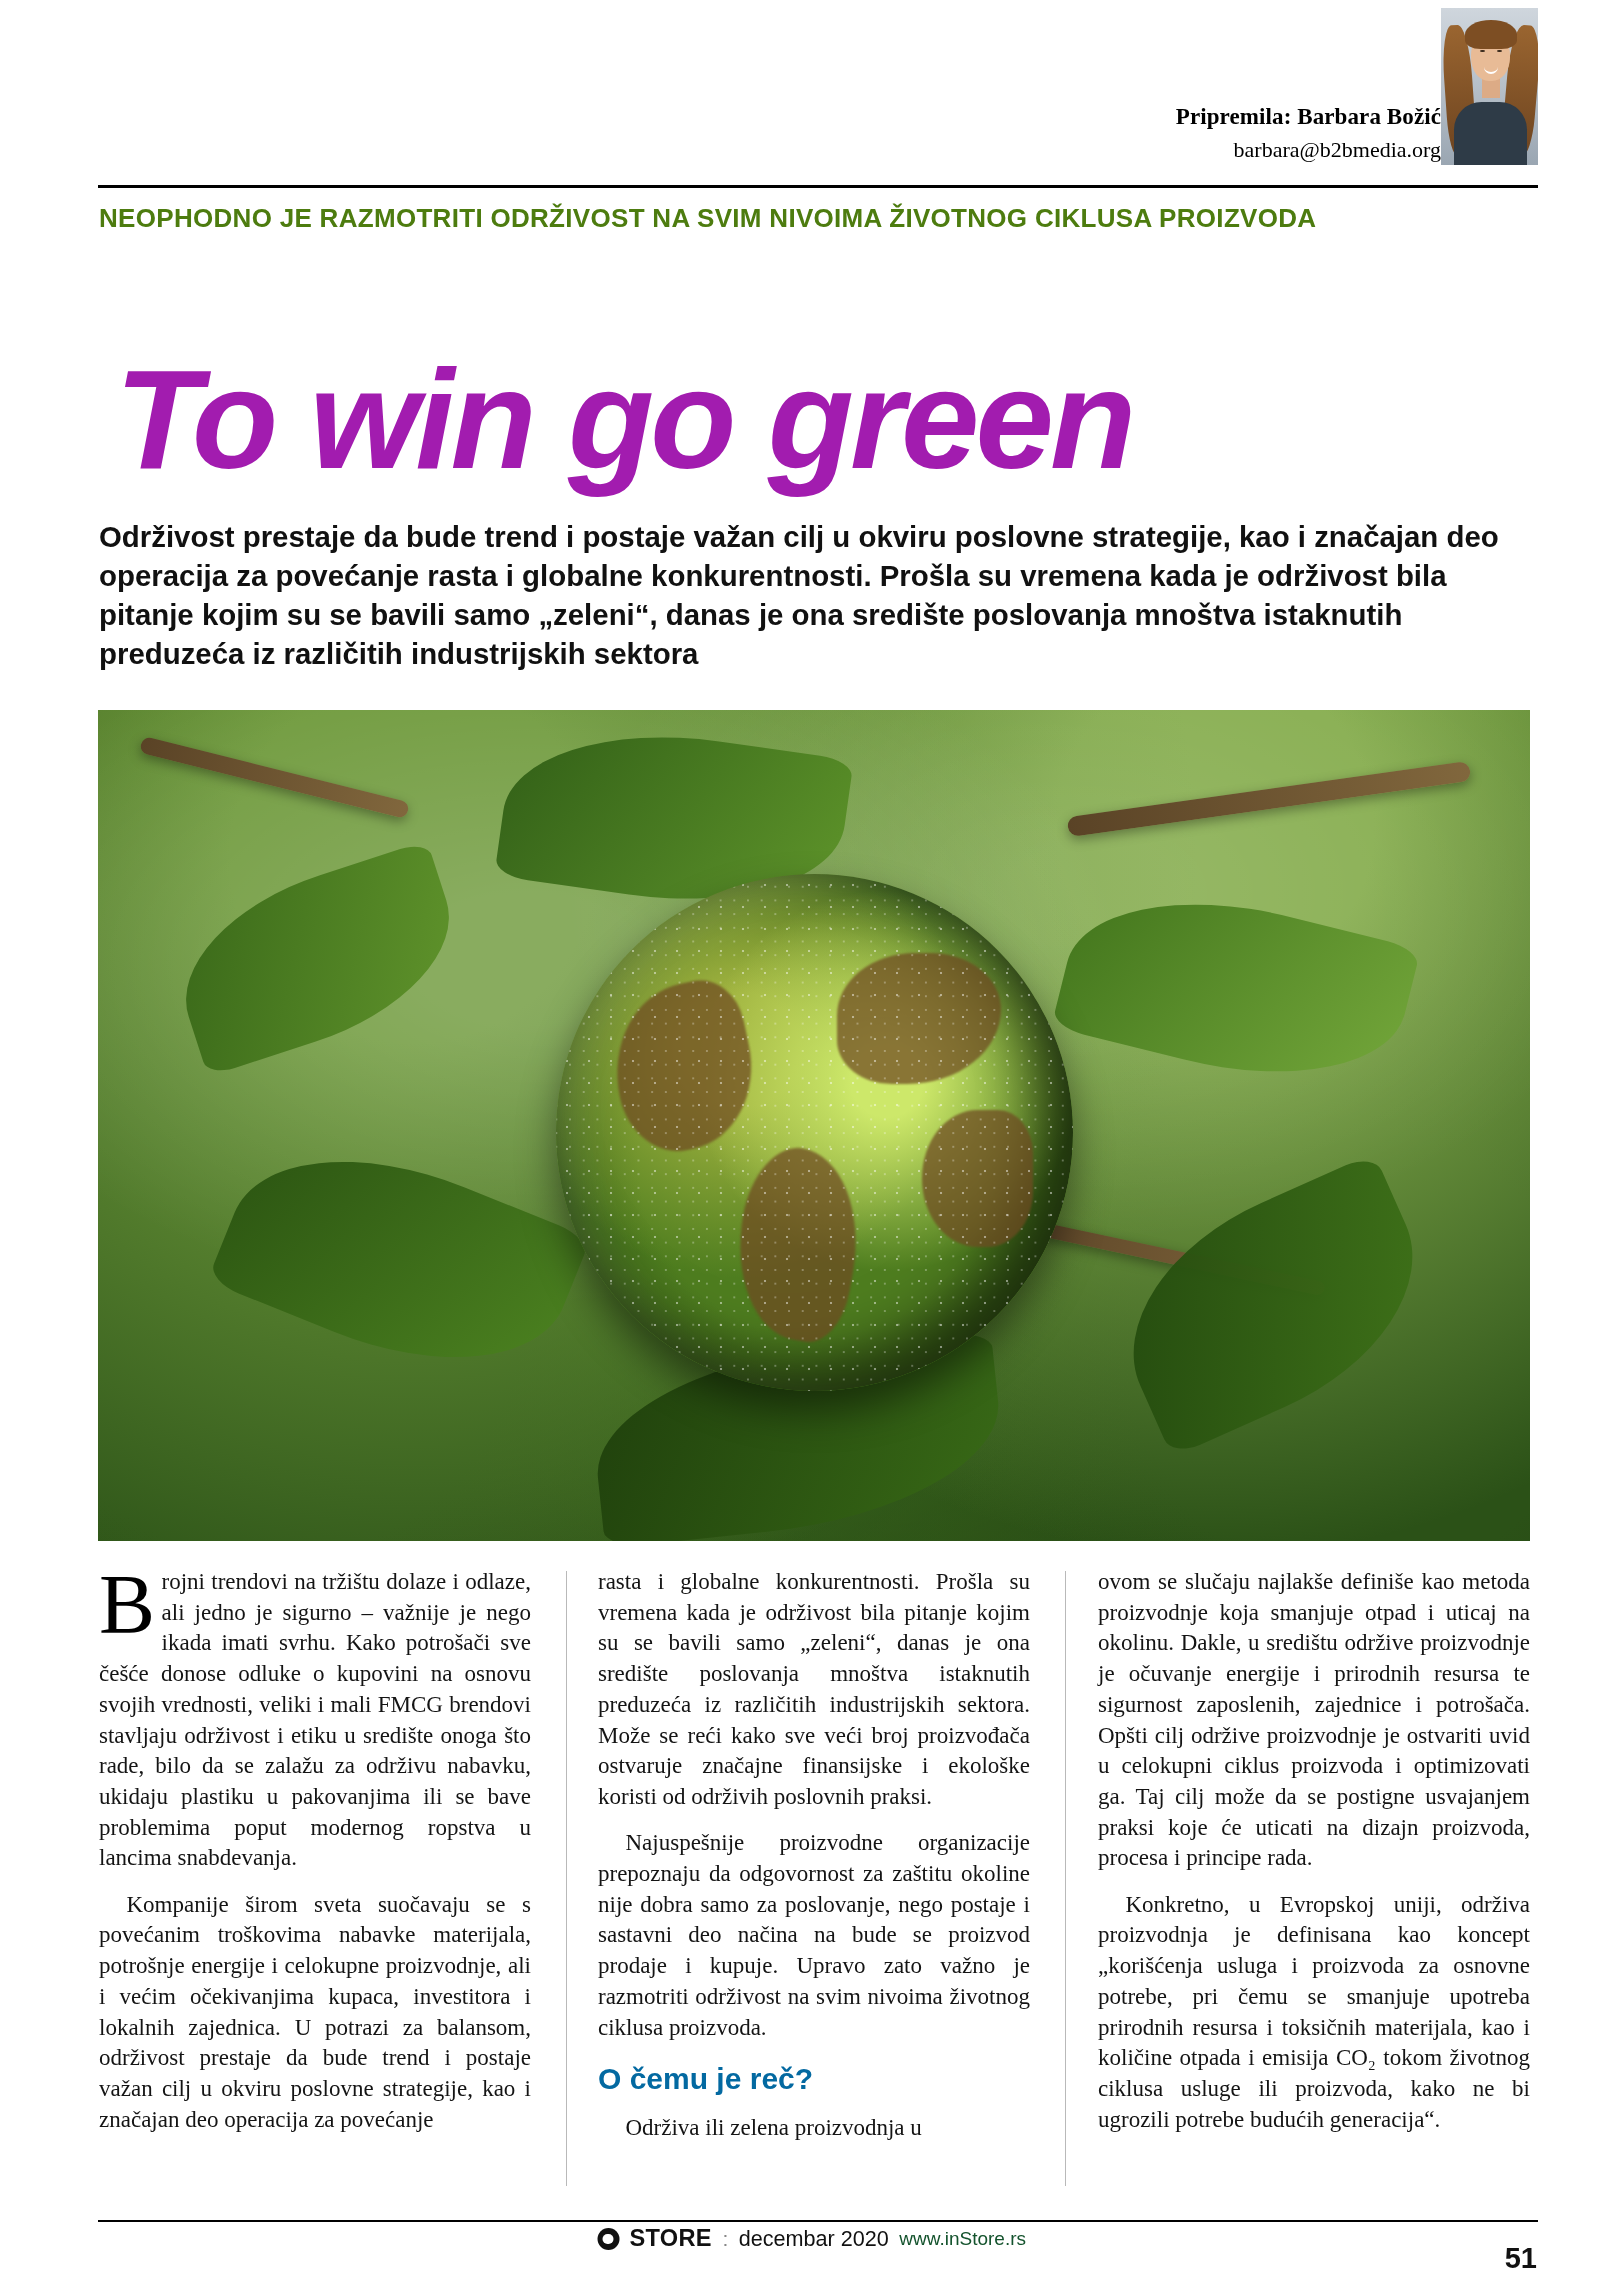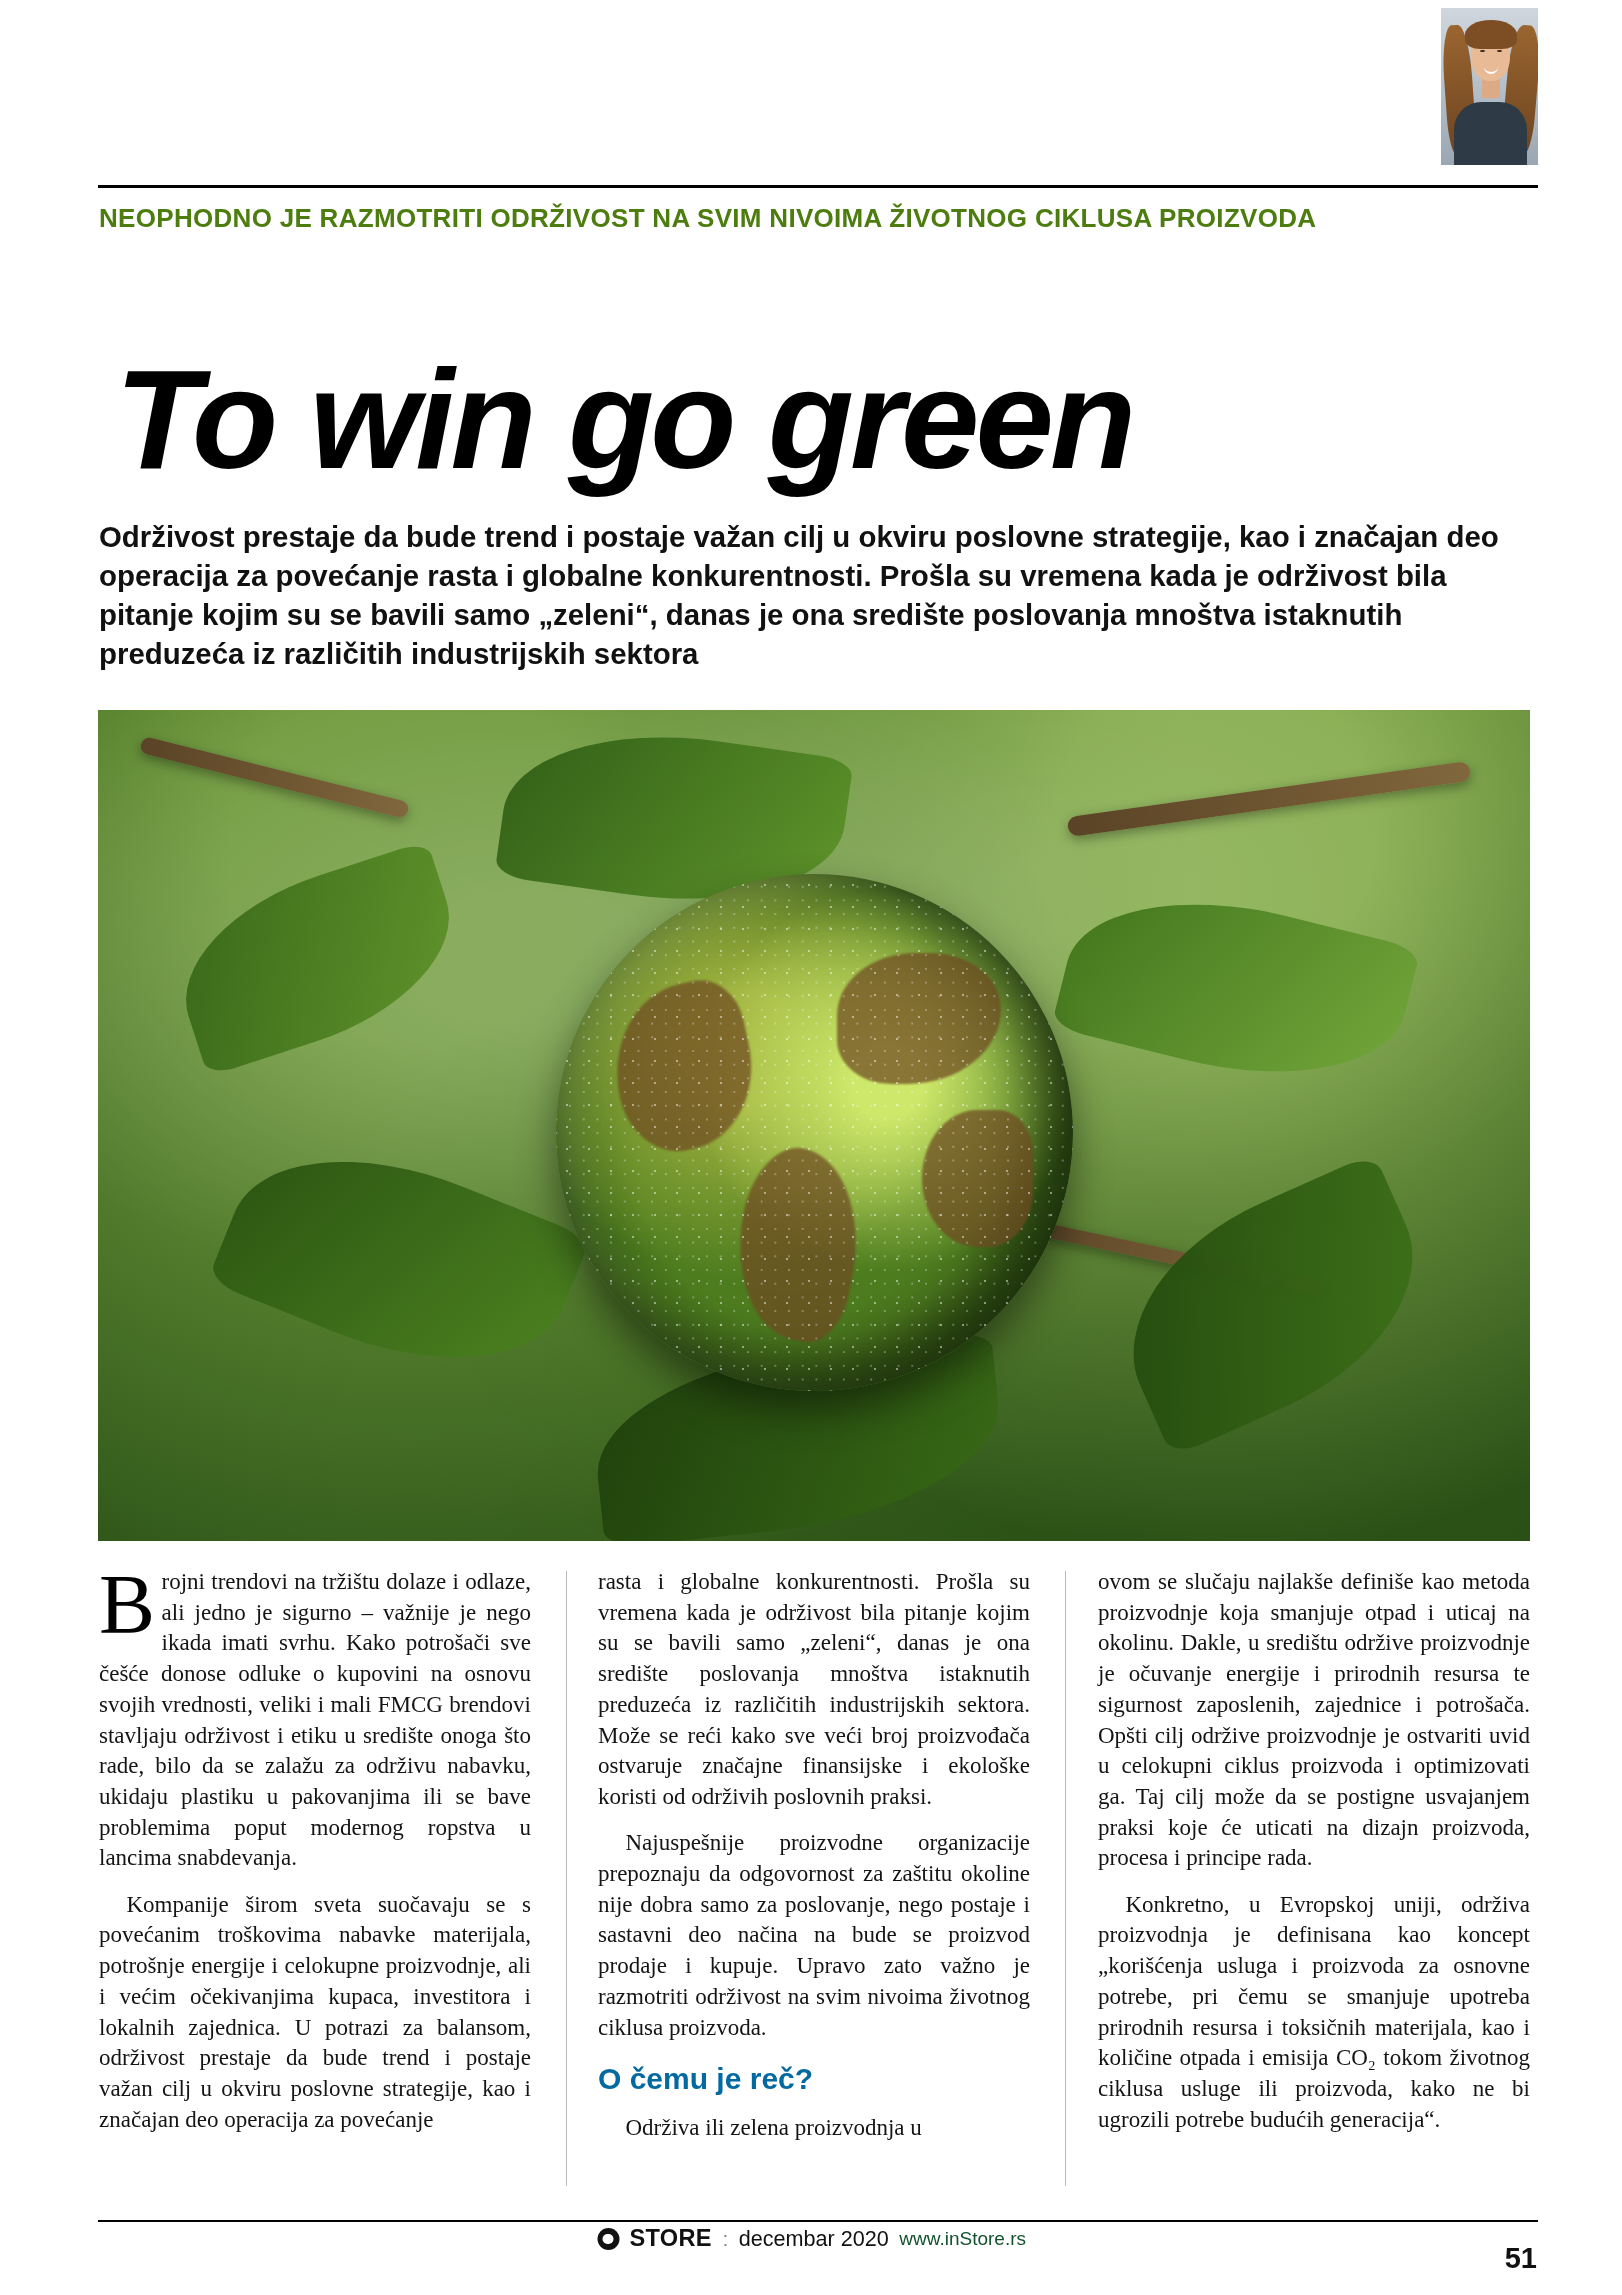--- a/index.html
+++ b/index.html
@@ -142,21 +142,21 @@
   .headline {
     position: absolute;
     left: 115px;
     top: 255px;
     font-family: "Liberation Sans", sans-serif;
     font-weight: bold;
     font-style: italic;
     font-size: 141px;
     line-height: 1;
     letter-spacing: -3.9px;
-    color: #000000;
+    color: #a21caf;
   }
 
   
   .standfirst {
     position: absolute;
     left: 99px;
     top: 517px;
     width: 1440px;
     font-family: "Liberation Sans", sans-serif;
     font-weight: bold;
@@ -345,20 +345,24 @@
     font-family: "Liberation Sans", sans-serif;
     font-weight: bold;
     font-size: 29px;
     color: #111;
   }
 </style>
 </head>
 <body>
 
 <div class="header">
+  <div class="author-block">
+    <span class="author-name">Pripremila: Barbara Božić</span>
+    <span class="author-mail">barbara@b2bmedia.org</span>
+  </div>
   <div class="author-photo">
     <div class="photo-hair-left"></div>
     <div class="photo-hair-right"></div>
     <div class="photo-neck"></div>
     <div class="photo-body"></div>
     <div class="photo-face"></div>
     <div class="photo-hair-top"></div>
     <div class="photo-eye l"></div>
     <div class="photo-eye r"></div>
     <div class="photo-smile"></div>

